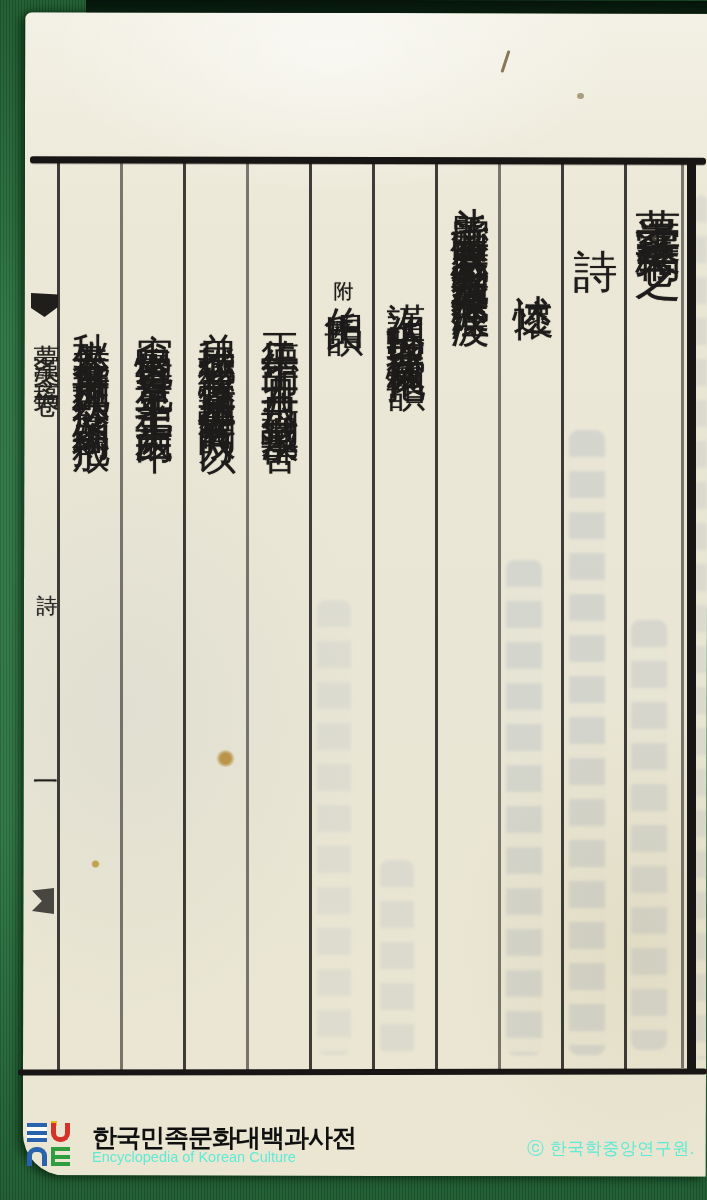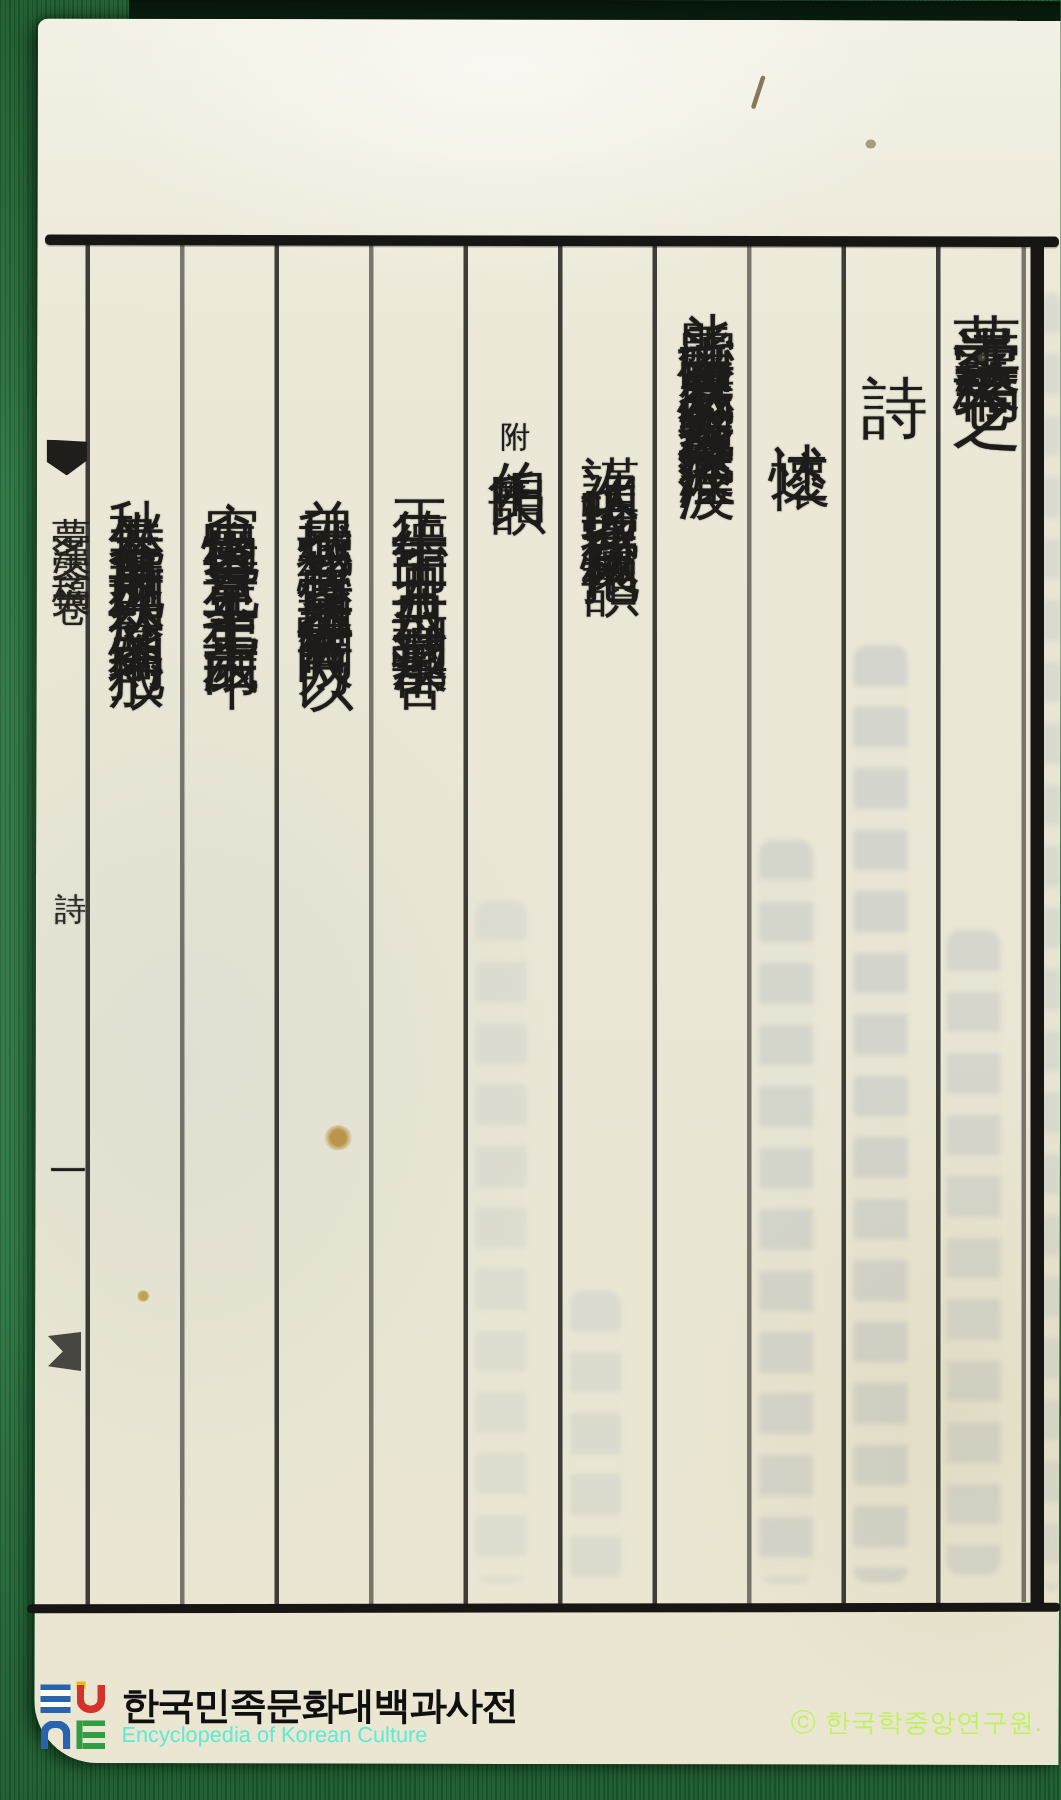--- a/index.html
+++ b/index.html
@@ -54,38 +54,38 @@
       rgba(103,124,158,0.20) 0 27px, rgba(103,124,158,0.02) 27px 41px);
   }
   
   .stain{position:absolute;border-radius:50%;}
   
   .fishtail{
     position:absolute;background:#1f1e1b;
     clip-path:polygon(0 0,100% 6%,100% 58%,50% 100%,0 62%);
   }
   
-  .footer-logo{position:absolute;left:26px;top:1121px;display:flex;align-items:center;gap:9px;
+  .footer-logo{position:absolute;left:26px;top:1121px;display:flex;align-items:center;gap:20px;
     font-family:"Liberation Sans","DejaVu Sans",sans-serif;}
   .mark{position:relative;width:46px;height:47px;flex:none;}
   .mark div{position:absolute;box-sizing:border-box;}
   .m-tl{left:1px;top:2px;width:20px;height:19px;
     background:linear-gradient(180deg,#2a63ad 0 4px,#fdfcf5 4px 8px,#2a63ad 8px 12px,#fdfcf5 12px 15px,#2a63ad 15px 19px);}
   .m-tr{left:25px;top:2px;width:19px;height:19px;border:5px solid #d4332a;border-top:none;border-radius:0 0 9px 9px;}
   .m-ty{left:25px;top:0;width:6px;height:5px;background:#e8b820;}
   .m-bl{left:1px;top:26px;width:20px;height:19px;border:5px solid #2a63ad;border-bottom:none;border-radius:9px 9px 0 0;}
   .m-br{left:25px;top:26px;width:19px;height:19px;border-left:4px solid #2f9e41;
     background:linear-gradient(180deg,#2f9e41 0 4px,transparent 4px 8px,#2f9e41 8px 12px,transparent 12px 15px,#2f9e41 15px 19px);}
   .logo-text{line-height:1.05;}
   .logo-kr{font-size:25px;font-weight:bold;color:#101010;letter-spacing:-1px;}
   .logo-en{font-size:14.5px;color:#5eead4;}
   .copyright{
     position:absolute;left:460px;top:1137px;width:235px;text-align:right;
     font-family:"Liberation Sans","DejaVu Sans",sans-serif;
-    font-size:17px;color:#bef264;letter-spacing:0.5px;
+    font-size:17px;color:#5eead4;letter-spacing:0.5px;
   }
 </style>
 </head>
 <body>
 
 <div class="cloth"></div>
 <div class="top-dark-band"></div>
 <div class="paper"></div>
 
 <div class="bleed" style="left:631px;top:620px;width:36px;height:430px;opacity:.75;"></div>

